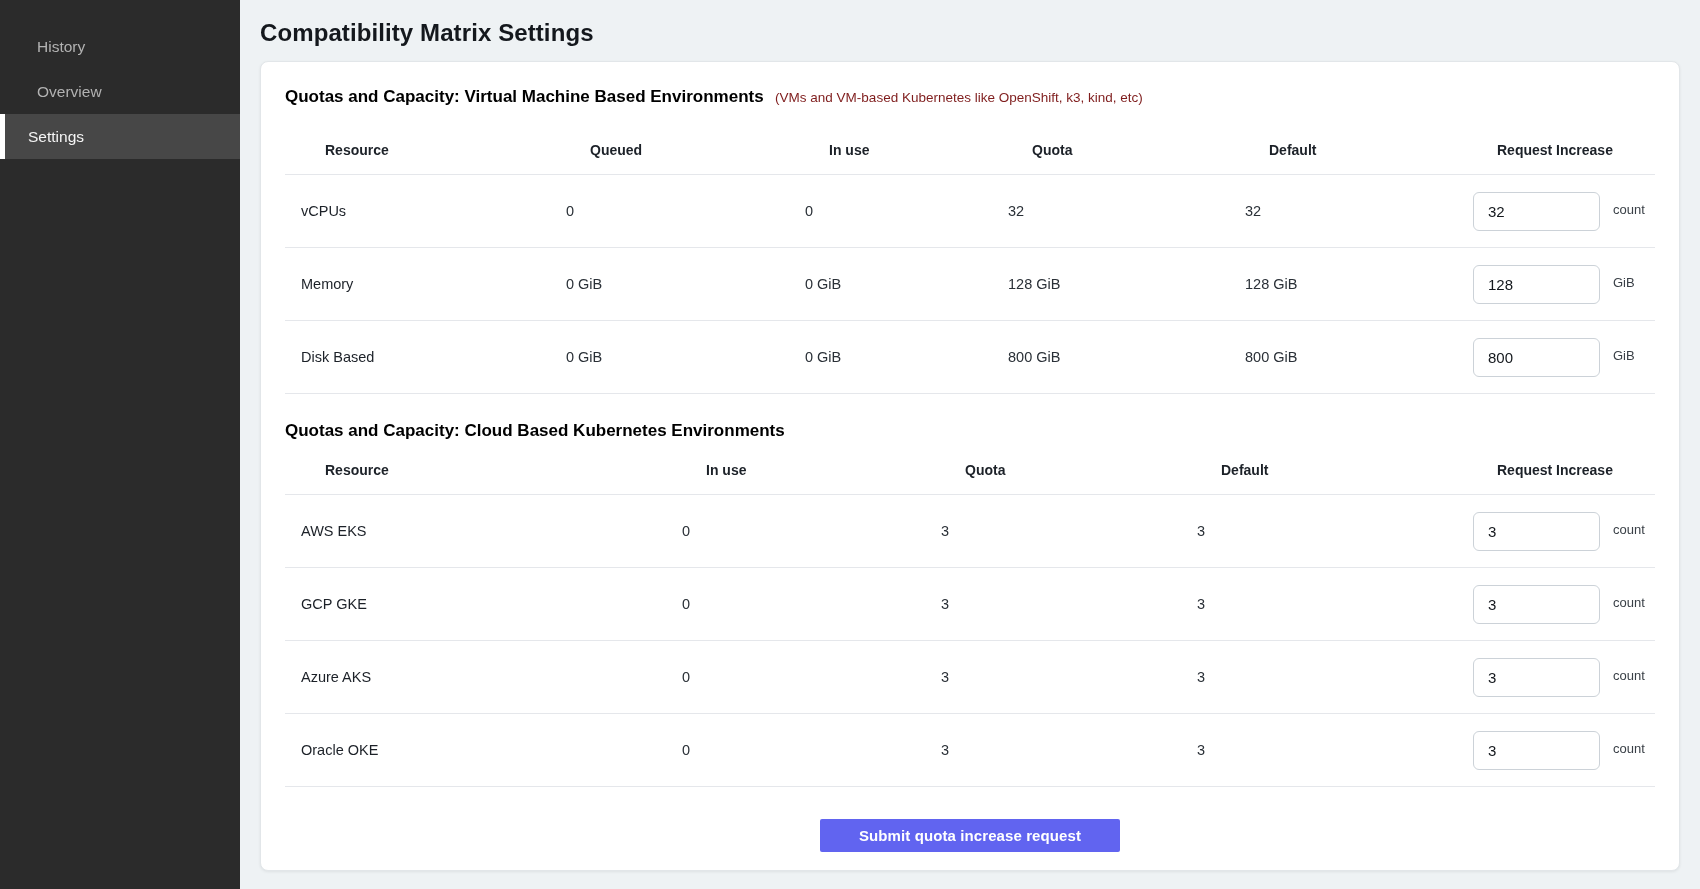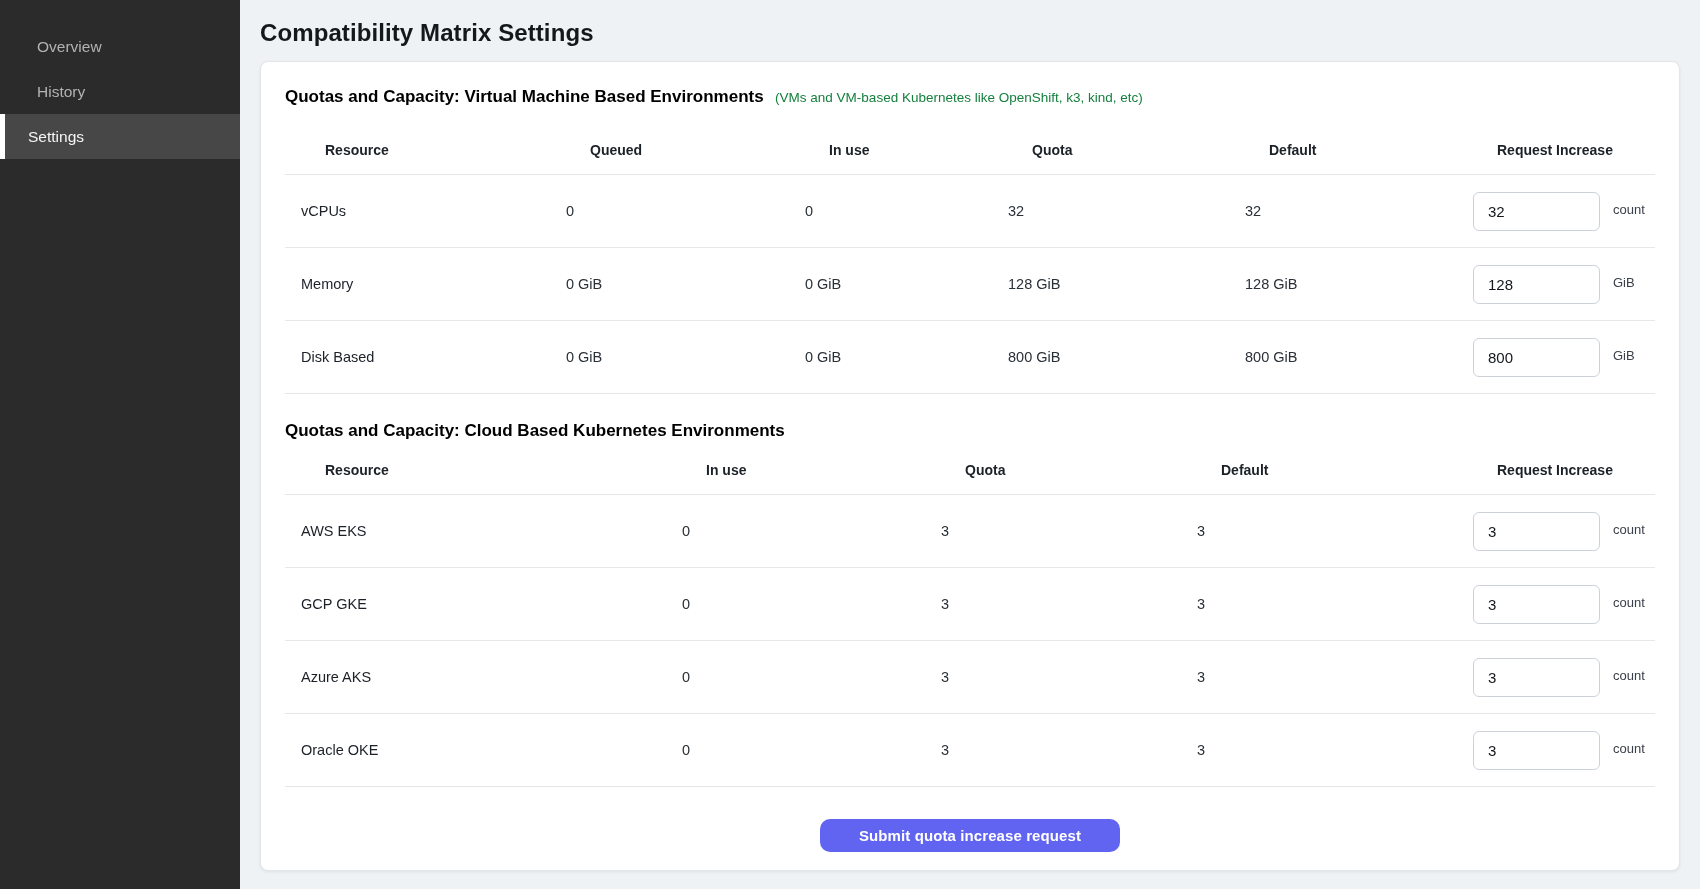--- a/index.html
+++ b/index.html
@@ -59,21 +59,21 @@
   }
 
   .section-head { line-height: 22px; }
   .section-head .sec-title {
     font-size: 17px;
     font-weight: 600;
     color: #000000;
   }
   .section-head .sec-subtitle {
     font-size: 13.5px;
-    color: #15803d;
+    color: #7f1d1d;
     margin-left: 7px;
     font-weight: 400;
   }
   .section-head.first { margin-bottom: 16px; }
   .section-head.second { margin: 26px 0 3px 0; }
 
   .grid-row {
     display: grid;
     align-items: center;
     padding-left: 16px;
@@ -123,33 +123,33 @@
   }
 
   .submit-wrap { text-align: center; margin-top: 32px; }
   .submit-btn {
     background: #6164f0;
     color: #ffffff;
     font-size: 15px;
     font-weight: 600;
     font-family: "Liberation Sans", "DejaVu Sans", sans-serif;
     border: none;
-    border-radius: 10px;
+    border-radius: 2px;
     padding: 8px 39px;
     cursor: pointer;
     letter-spacing: 0.1px;
   }
 </style>
 </head>
 <body>
 
 <aside class="sidebar">
   <nav>
+    <div class="nav-item">History</div>
     <div class="nav-item">Overview</div>
-    <div class="nav-item">History</div>
     <div class="nav-item active">Settings</div>
   </nav>
 </aside>
 
 <main class="main">
   <h1 class="page-title">Compatibility Matrix Settings</h1>
 
   <div class="card">
 
     <div class="section-head first">

